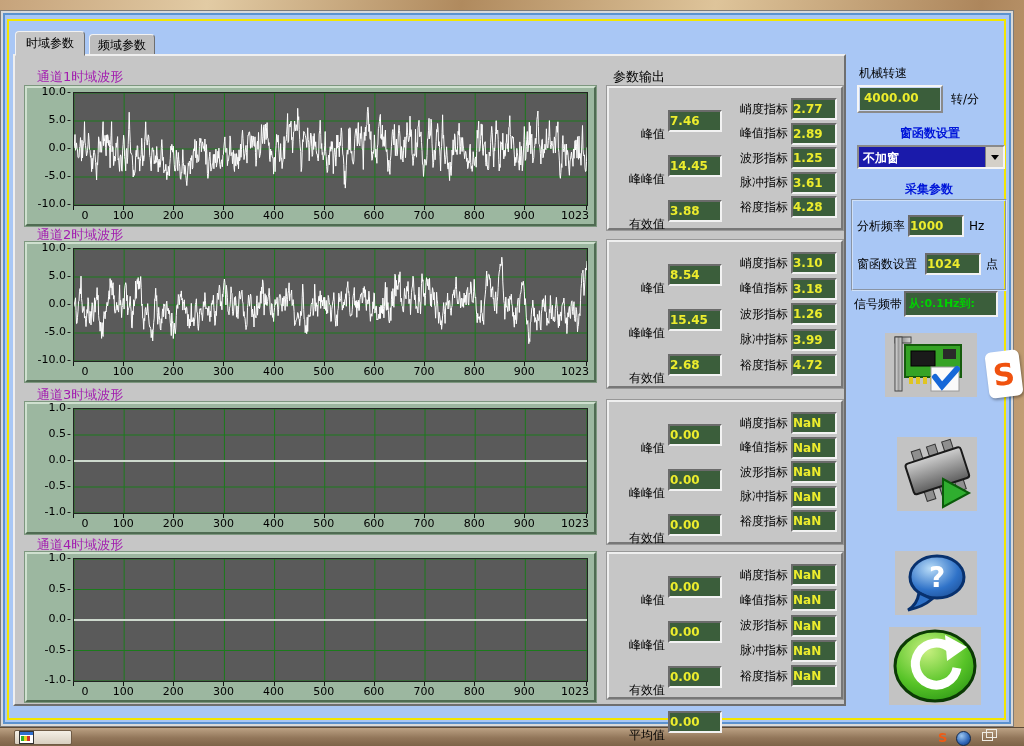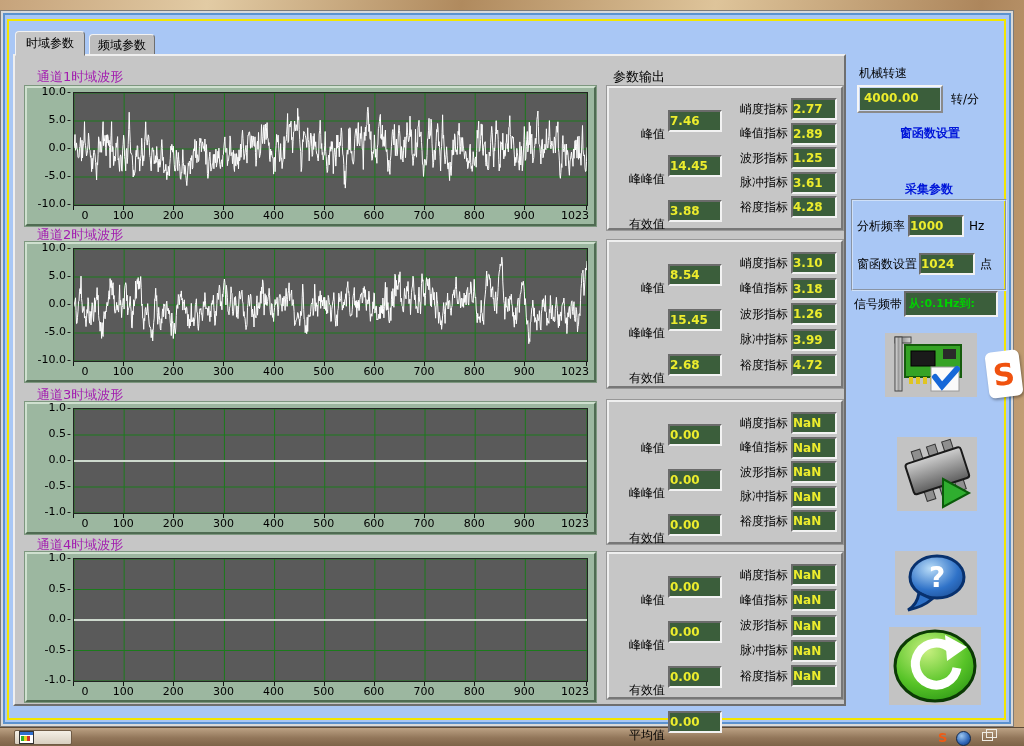--- a/index.html
+++ b/index.html
@@ -505,31 +505,37 @@
     </div>
   </div>
 
   <div class="abs blk-label" style="left:858px;top:54px">机械转速</div>
   <div class="abs raised" style="left:856px;top:74px;width:86px;height:28px">
     <div class="lcd">4000.00</div>
   </div>
   <div class="abs blk-label" style="left:950px;top:80px">转/分</div>
 
   <div class="abs blue-label" style="left:856px;top:114px;width:146px">窗函数设置</div>
+  <div class="dd" style="left:856px;top:134px;width:148px;height:24px">
+    <span class="dd-text">不加窗</span>
+    <span class="dd-btn">
+        <i class="dd-arrow"></i>
+      </span>
+  </div>
 
   <div class="abs blue-label" style="left:850px;top:170px;width:156px">采集参数</div>
   <div class="acq-box" style="left:850px;top:188px;width:156px;height:92px">
     <div class="acq-row" style="left:4px;top:14px">
       <span class="blk-label">分析频率</span>
       <span class="vbox" style="width:52px;margin-left:3px">1000</span>
       <span class="unit">Hz</span>
     </div>
     <div class="acq-row" style="left:4px;top:52px">
       <span class="blk-label">窗函数设置</span>
-      <span class="vbox" style="width:52px;margin-left:2px">1024</span>
+      <span class="vbox" style="width:52px;margin-left:8px">1024</span>
       <span class="unit">点</span>
     </div>
     <div class="acq-row" style="left:1px;top:90px">
       <span class="blk-label">信号频带</span>
       <span class="vbox band-text" style="width:84px;margin-left:2px">从:0.1Hz到:</span>
     </div>
   </div>
 
   <div class="icon-tile" style="left:884px;top:322px;width:92px;height:64px">
     <svg width="92" height="64" viewBox="0 0 92 64">

